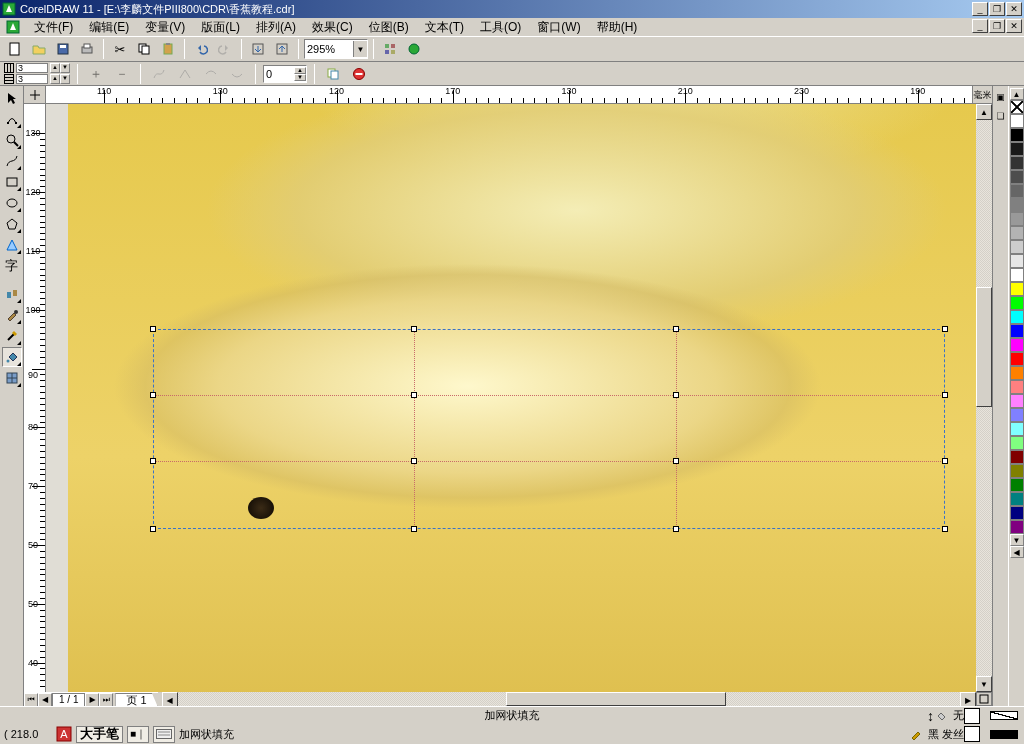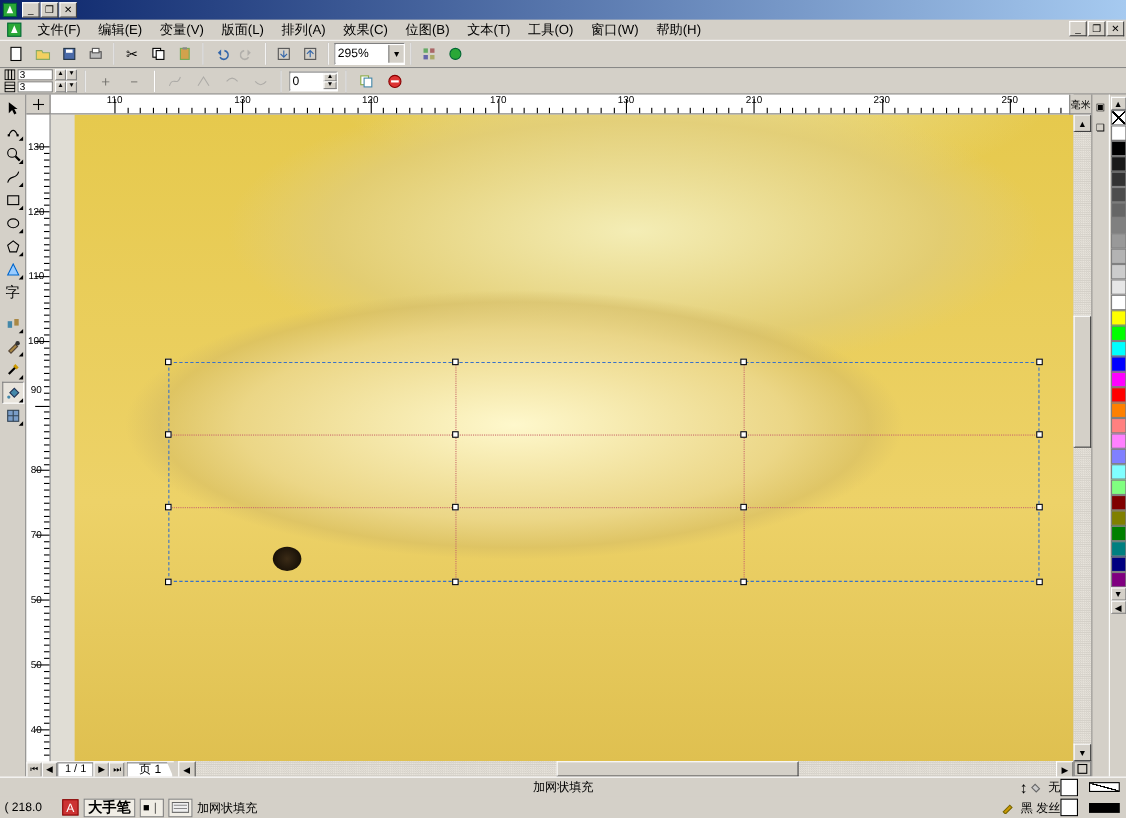--- a/index.html
+++ b/index.html
@@ -116,20 +116,21 @@
 </head>
 <body>
 
 <div class="title-bar">
   <span class="app-icon">
     <svg width="14" height="14" viewBox="0 0 14 14">
         <rect x="1" y="1" width="12" height="12" fill="#2aa837" stroke="#063"></rect>
         <path d="M4 10 L7 3 L10 10 Z" fill="#fff"></path>
       </svg>
   </span>
+  <span class="title-txt">CorelDRAW 11 - [E:\李麟文件PIII800\CDR\香蕉教程.cdr]</span>
   <div class="win-btns">
     <div class="win-btn">_</div>
     <div class="win-btn">❐</div>
     <div class="win-btn">✕</div>
   </div>
 </div>
 
 <div class="menu-bar">
   <span class="app-menu-icon">
     <svg width="14" height="14" viewBox="0 0 14 14">
@@ -504,21 +505,21 @@
         <div class="tick min" style="left: 767.25px;"></div>
         <div class="tick min" style="left: 778.875px;"></div>
         <div class="tick min" style="left: 790.5px;"></div>
         <div class="tick min" style="left: 802.125px;"></div>
         <div class="tick min" style="left: 813.75px;"></div>
         <div class="tick min" style="left: 825.375px;"></div>
         <div class="tick min" style="left: 837px;"></div>
         <div class="tick min" style="left: 848.625px;"></div>
         <div class="tick min" style="left: 860.25px;"></div>
         <div class="tick maj" style="left: 871.875px;"></div>
-        <div class="lbl" style="left: 871.875px;">250</div>
+        <div class="lbl" style="left: 871.875px;">190</div>
         <div class="tick min" style="left: 883.5px;"></div>
         <div class="tick min" style="left: 895.125px;"></div>
         <div class="tick min" style="left: 906.75px;"></div>
         <div class="tick min" style="left: 918.375px;"></div>
       </div>
     <div class="ruler-v" id="rulerV">
         <div class="tick maj" style="top: 29.4px;"></div>
         <div class="lbl" style="top: 29.4px;">130</div>
         <div class="tick min" style="top: 35.28px;"></div>
         <div class="tick min" style="top: 41.16px;"></div>
@@ -556,21 +557,21 @@
         <div class="tick min" style="top: 211.68px;"></div>
         <div class="tick min" style="top: 217.56px;"></div>
         <div class="tick min" style="top: 223.44px;"></div>
         <div class="tick min" style="top: 229.32px;"></div>
         <div class="tick min" style="top: 235.2px;"></div>
         <div class="tick min" style="top: 241.08px;"></div>
         <div class="tick min" style="top: 246.96px;"></div>
         <div class="tick min" style="top: 252.84px;"></div>
         <div class="tick min" style="top: 258.72px;"></div>
         <div class="tick maj" style="top: 264.6px;"></div>
-        <div class="lbl" style="top: 250px;">90</div>
+        <div class="lbl" style="top: 271px;">90</div>
         <div class="tick min" style="top: 270.48px;"></div>
         <div class="tick min" style="top: 276.36px;"></div>
         <div class="tick min" style="top: 282.24px;"></div>
         <div class="tick min" style="top: 288.12px;"></div>
         <div class="tick min" style="top: 294px;"></div>
         <div class="tick min" style="top: 299.88px;"></div>
         <div class="tick min" style="top: 305.76px;"></div>
         <div class="tick min" style="top: 311.64px;"></div>
         <div class="tick min" style="top: 317.52px;"></div>
         <div class="tick maj" style="top: 323.4px;"></div>

